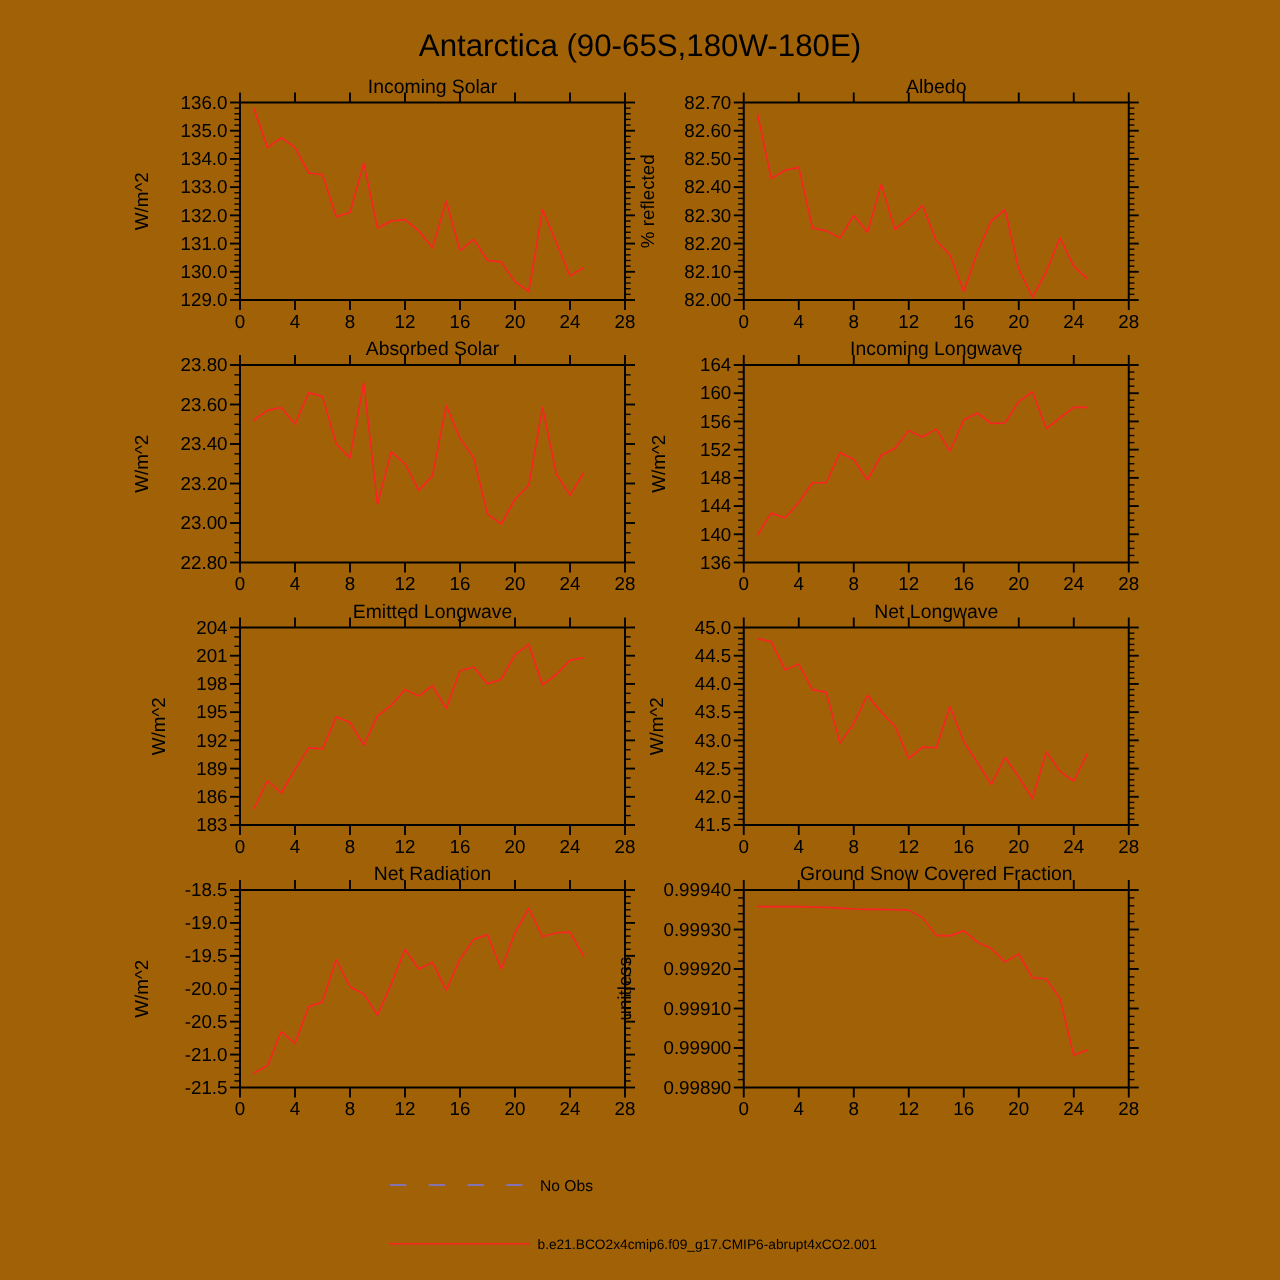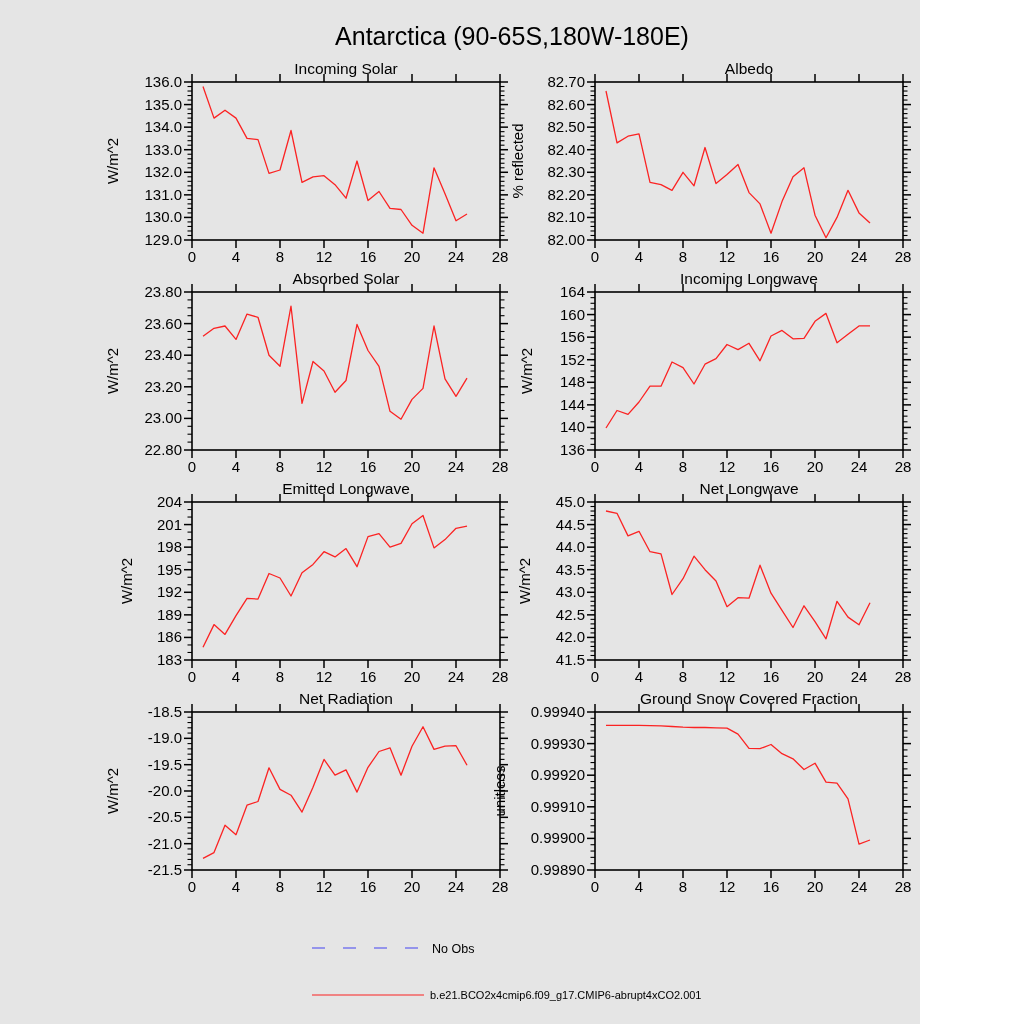--- a/index.html
+++ b/index.html
@@ -1,16 +1,16 @@
 <!DOCTYPE html>
 <html><head>
 <meta charset="utf-8">
 <style>
   html,body{margin:0;padding:0;background:#ffffff;}
-  #figure{position:relative;width:920px;height:1024px;background:#e5e5e5;
+  #figure{position:relative;width:1024px;height:1024px;background:#a16207;
           font-family:"Liberation Sans",sans-serif;}
   svg text{fill:#000000;}
   .main-title{font-size:25px;text-anchor:middle;}
   .sub-title{font-size:15.5px;text-anchor:middle;}
   .y-label{font-size:15px;text-anchor:middle;}
   .tick-label{font-size:15px;}
   .legend-text{font-size:12.5px;}
   .legend-small{font-size:11px;}
 </style>
 </head>

